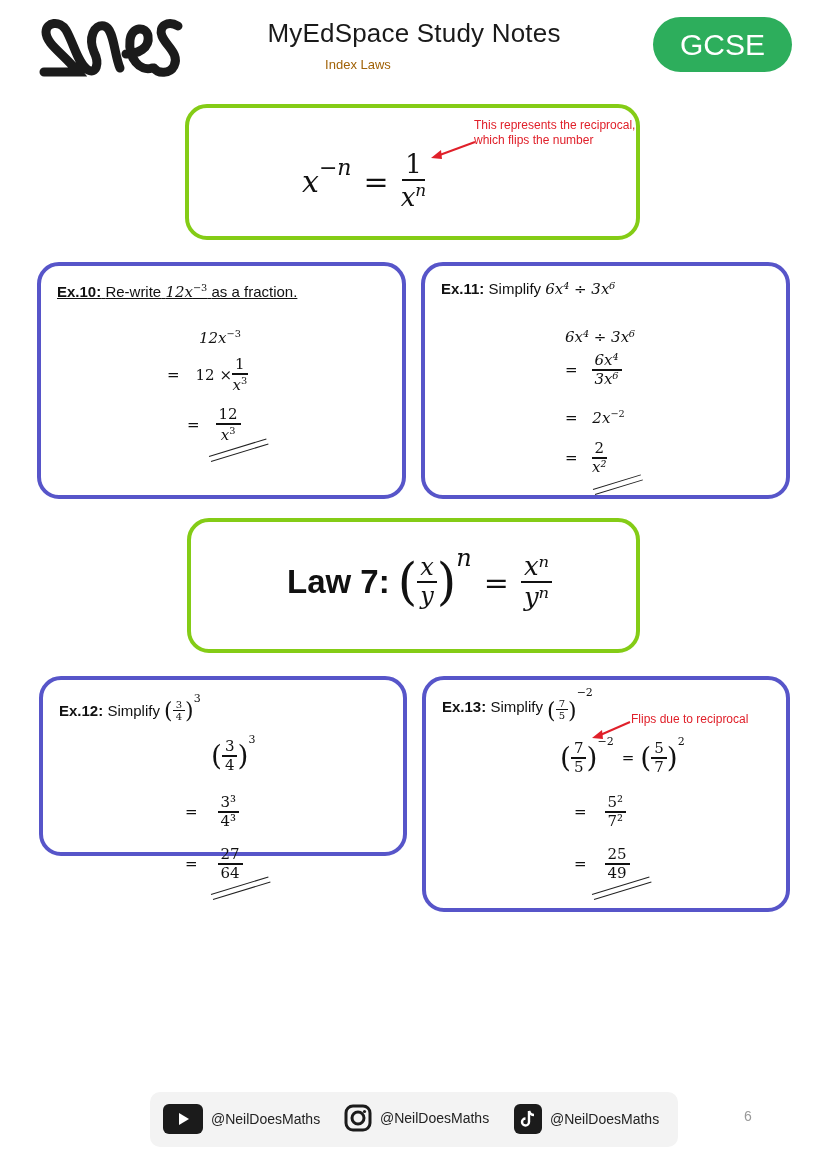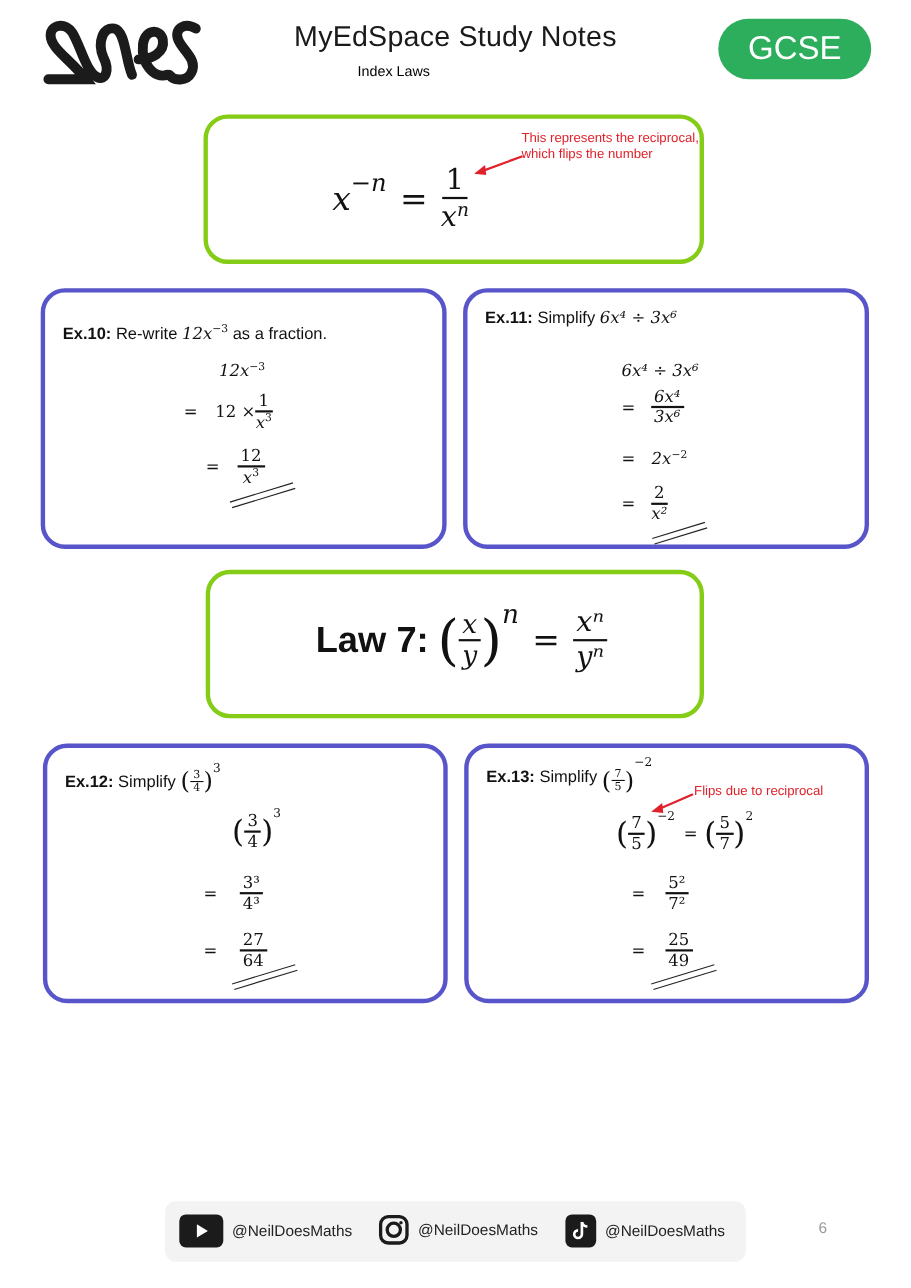--- a/index.html
+++ b/index.html
@@ -1,21 +1,21 @@
 <!DOCTYPE html>
 <html><head>
 <meta charset="utf-8">
 <style>
   html, body { margin:0; padding:0; background:#ffffff; }
   body { width:828px; height:1171px; position:relative; overflow:hidden;
          font-family:"Liberation Sans", sans-serif; color:#111; }
   .abs { position:absolute; }
   .logo { left:34px; top:14px; width:152px; height:66px; }
   .title { left:0; width:828px; top:18px; text-align:center; font-size:26px; color:#1a1a1a; letter-spacing:0.2px; }
-  .subtitle { left:0; width:716px; top:57px; text-align:center; font-size:13px; color:#000000; }
+  .subtitle { left:0; width:716px; top:57px; text-align:center; font-size:13px; color:#a16207; }
   .badge { left:653px; top:17px; width:139px; height:55px; background:#2dae5c; border-radius:28px;
            color:#fff; font-size:30px; display:flex; align-items:center; justify-content:center; }
   .law-box { border:4px solid #84cc16; border-radius:22px; background:#fff; box-sizing:border-box; }
   .ex-box { border:4px solid #5755c9; border-radius:22px; background:#fff; box-sizing:border-box; }
   .law-text { font-family:"Liberation Sans", sans-serif; font-weight:bold; font-size:33px; }
   .m { font-family:"DejaVu Serif", serif; font-style:italic; }
   .n { font-family:"DejaVu Serif", serif; }
   .frac { display:inline-flex; flex-direction:column; align-items:center; vertical-align:middle; }
   .frac .num { border-bottom:2px solid #111; padding:0 3px; line-height:1.1; }
   .frac .den { line-height:1.15; }
@@ -60,21 +60,21 @@
     <span class="m" style="font-size:22px;position:relative;top:-14px;">−n</span>
     <span class="n" style="font-size:30px;margin:0 12px;">=</span>
     <span class="frac" style="font-size:26px;">
       <span class="num n">1</span>
       <span class="den"><span class="m">x</span><sup class="m">n</sup></span>
     </span>
   </div>
 </div>
 
 <div class="abs ex-box" style="left:37px;top:262px;width:369px;height:237px;">
-  <div class="abs ex-title" style="left:16px;top:28px;">
+  <div class="abs ex-title" style="left:16px;top:16px;text-decoration:underline;">
     <b>Ex.10:</b>
     <span>Re-write</span>
     <span class="m">12x</span><sup class="n">−3</sup>
     <span>as a fraction.</span>
   </div>
   <div class="abs line" style="left:158px;top:62px;">
     <span class="m">12x</span><sup>−3</sup>
   </div>
   <div class="abs line" style="left:126px;top:90px;display:flex;align-items:center;">
     <span style="margin-right:16px;">=</span>
@@ -135,21 +135,21 @@
     <span class="n" style="font-size:50px;font-weight:200;">)</span>
     <span class="m" style="font-size:24px;position:relative;top:-24px;">n</span>
     <span class="n" style="font-size:30px;margin:0 12px;">=</span>
     <span class="frac m" style="font-size:26px;">
         <span class="num">xⁿ</span>
         <span class="den">yⁿ</span>
       </span>
   </div>
 </div>
 
-<div class="abs ex-box" style="left:39px;top:676px;width:368px;height:236px;">
+<div class="abs ex-box" style="left:39px;top:676px;width:368px;height:180px;">
   <div class="abs ex-title" style="left:16px;top:18px;display:flex;align-items:center;">
     <b>Ex.12:</b>&nbsp;
     <span>Simplify</span>&nbsp;
     <span class="n" style="font-size:22px;">(</span>
     <span class="frac n" style="font-size:10px;">
         <span class="num" style="border-bottom-width:1px;">3</span>
         <span class="den">4</span>
       </span>
     <span class="n" style="font-size:22px;">)</span>
     <span class="n" style="font-size:11px;position:relative;top:-12px;">3</span>

